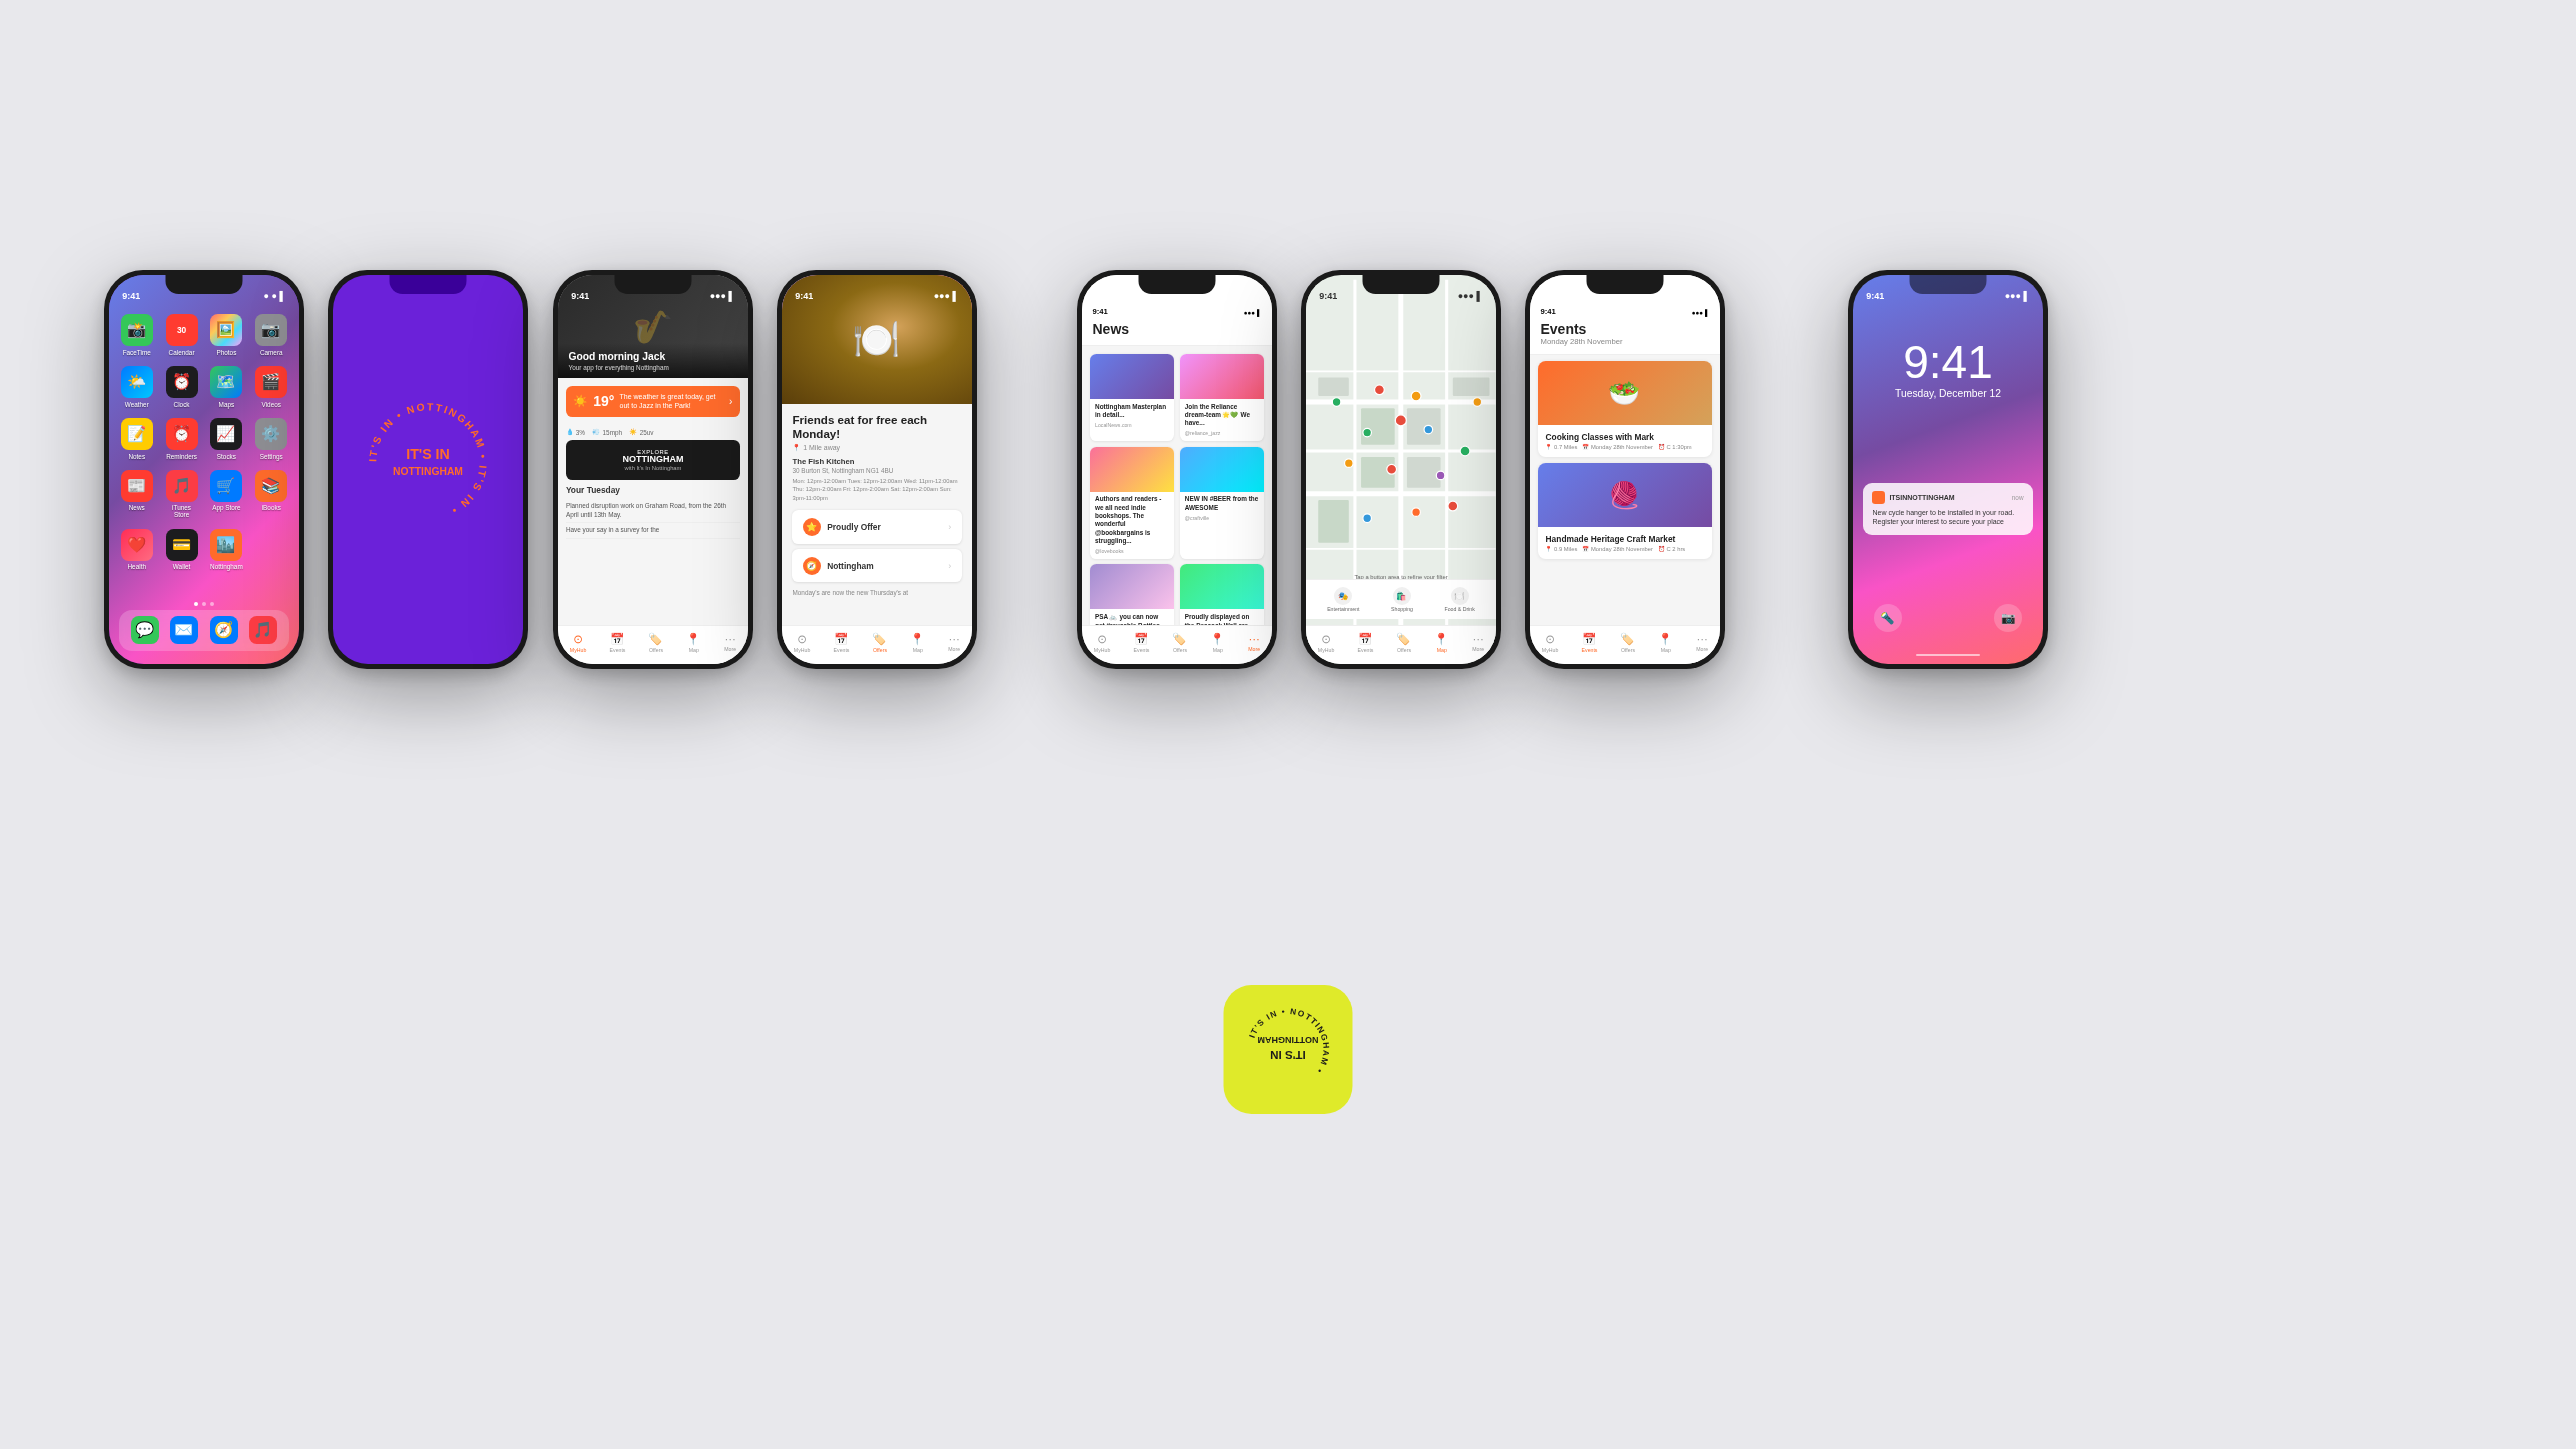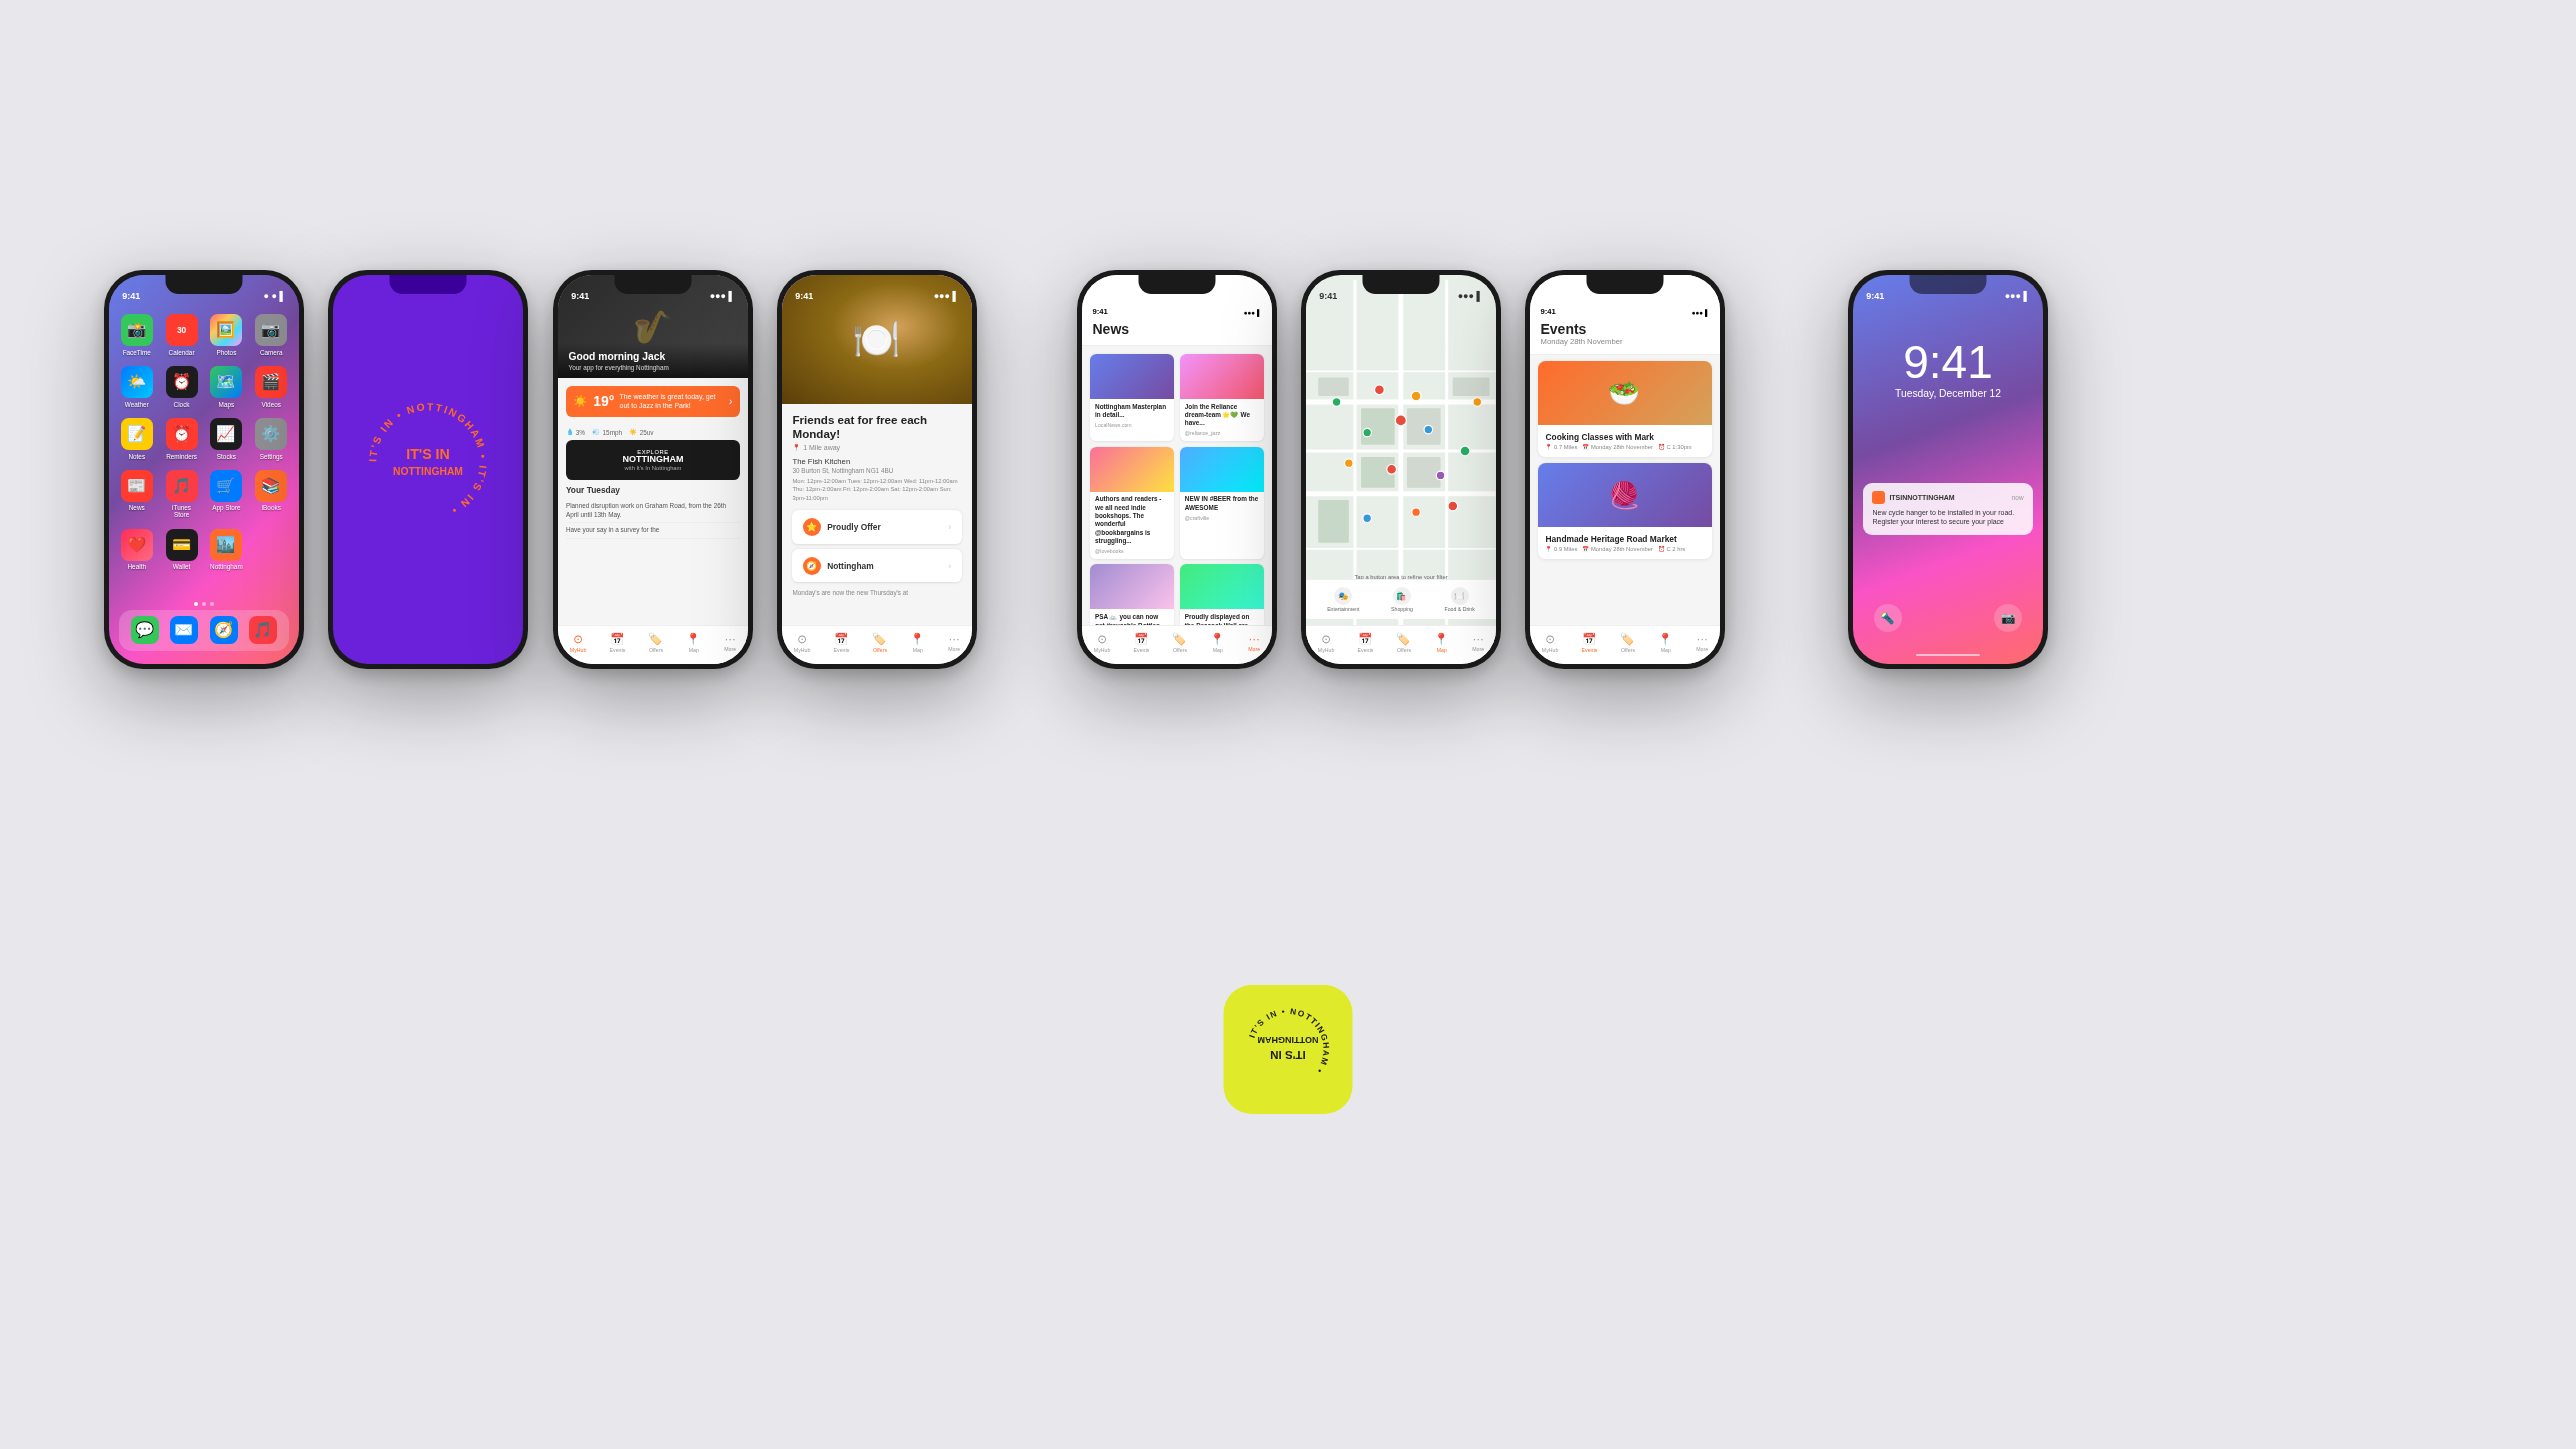--- a/index.html
+++ b/index.html
@@ -400,21 +400,21 @@
     }
 
     .offer-distance {
       font-size: 7px;
       color: #888;
       margin-bottom: 5.2px;
     }
 
     .offer-venue {
       font-size: 7.7px;
-      font-weight: 400;
+      font-weight: 700;
       color: #333;
       margin-bottom: 1.3px;
     }
 
     .offer-address {
       font-size: 6.4px;
       color: #888;
       margin-bottom: 2.6px;
     }
 
@@ -1260,21 +1260,21 @@
               <div class="event-meta-item">
                   <span>⏰</span>
                   <span>C 1:30pm</span>
                 </div>
             </div>
           </div>
         </div>
         <div class="event-card">
           <div class="event-card-img event-img-craft" style="display:flex;align-items:center;justify-content:center;font-size:26px;">🧶</div>
           <div class="event-card-body">
-            <div class="event-name">Handmade Heritage Road Market</div>
+            <div class="event-name">Handmade Heritage Craft Market</div>
             <div class="event-meta">
               <div class="event-meta-item">
                   <span>📍</span>
                   <span>0.9 Miles</span>
                 </div>
               <div class="event-meta-item">
                   <span>📅</span>
                   <span>Monday 28th November</span>
                 </div>
               <div class="event-meta-item">

